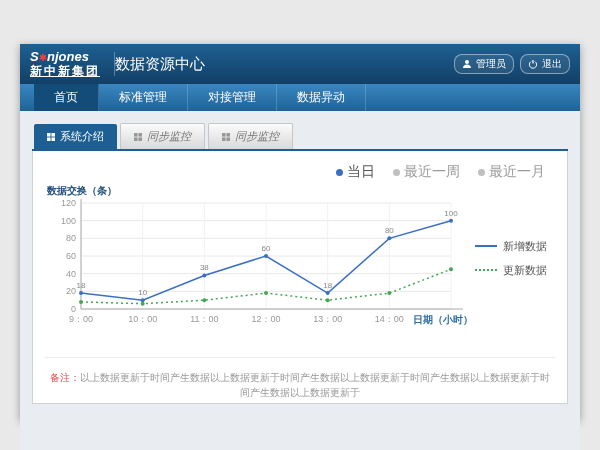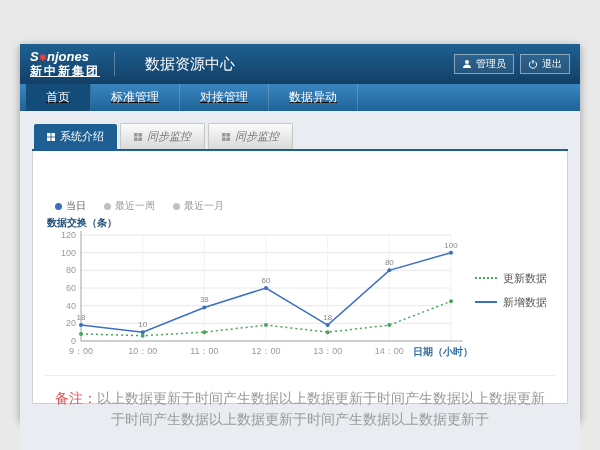--- a/index.html
+++ b/index.html
@@ -8,63 +8,63 @@
   .window { position:absolute; left:20px; top:44px; width:560px; height:376px;
     background:#0f172a; box-shadow:0 2px 8px rgba(0,0,0,.35); }
 
   
   .header { height:40px; background:linear-gradient(#1e6092,#123f66);
     display:flex; align-items:center; padding:0 10px; color:#fff; }
   .logo { line-height:1.1; margin-right:14px; }
   .logo-top { font-size:13px; font-weight:bold; font-style:italic; }
   .logo-top .star { color:#e8453c; font-style:normal; font-size:10px; }
   .logo-sub { font-size:12px; font-weight:bold; letter-spacing:2px;text-decoration:underline; }
-  .app-title { font-size:15px; padding-left:30px; height:24px; line-height:24px;
+  .app-title { font-size:15px; padding-left:0; height:24px; line-height:24px;
     border-left:1px solid rgba(255,255,255,.3); }
   .user-actions { margin-left:auto; display:flex; gap:6px; }
-  .ubtn { font-size:10px; border:1px solid rgba(255,255,255,.45); border-radius:0;
+  .ubtn { font-size:10px; border:1px solid rgba(255,255,255,.45); border-radius:8px;
     padding:2px 7px; display:flex; align-items:center; gap:4px; cursor:pointer;
     background:rgba(255,255,255,.08); }
   .ubtn svg { display:block; }
 
   
   .navbar { height:27px; background:linear-gradient(#3a86c0,#1e6398);
-    display:flex; align-items:center; padding-left:6px;text-decoration:underline; }
+    display:flex; align-items:center; padding-left:14px; }
   .nav-item { color:#fff; font-size:12px; padding:0 20px; line-height:27px;
     border-right:1px solid rgba(255,255,255,.18); cursor:pointer; }
   .nav-item.active { background:#134c79; }
 
   
   .content { background:#e9edf1; height:349px; padding:12px 12px 0; }
   .tabs { display:flex; border-bottom:2px solid #1d5f92; padding-left:2px; align-items:flex-end; }
   .tab { font-size:11px; padding:5px 13px; margin-right:3px; cursor:pointer;
     display:flex; align-items:center; gap:5px; border-radius:2px 2px 0 0; }
   .tab.active { background:#1d5f92; color:#fff; }
   .tab.inactive { background:linear-gradient(#fbfbfb,#d9d9d9); color:#777;
     border:1px solid #c6c6c6; border-bottom:none;font-style:italic; }
   .tab svg { display:block; }
 
   .card { background:#fff; border:1px solid #d2d2d2; border-top:none;
     height:253px; padding:10px 12px 0; }
 
-  .chart-header { display:flex; justify-content:flex-start; gap:18px;
-    padding:2px 10px 2px; font-size:10px;margin-top:36px; }
+  .chart-header { display:flex; justify-content:flex-end; gap:18px;
+    padding:2px 10px 2px; font-size:14px; }
   .filter { display:flex; align-items:center; gap:4px; color:#9b9b9b; cursor:pointer; }
   .filter .dot { width:7px; height:7px; border-radius:50%; background:#c0c0c0; }
   .filter.active { color:#555; }
   .filter.active .dot { background:#3a6fc4; }
 
   .chart-row { display:flex; align-items:center; }
   .chart-row svg { flex:0 0 auto; }
   .legend { width:88px; font-size:11px; color:#555; }
   .legend-item { display:flex; align-items:center; gap:6px; margin:9px 0; }
   .legend-sample { width:22px; height:0; border-top:2px solid #888; }
 
-  .note { margin-top:10px; border-top:1px solid #ededed; padding:12px 4px 0;
-    font-size:14px; color:#9a9a9a; text-align:center; line-height:1.5; }
+  .note { margin-top:24px; border-top:1px solid #ededed; padding:12px 4px 0;
+    font-size:10px; color:#9a9a9a; text-align:center; line-height:1.5; }
   .note .prefix { color:#e05050; }
 </style>
 </head>
 <body>
 
 <div class="window">
 
   <div class="header">
     <div class="logo">
       <div class="logo-top"><span>S</span><span class="star">✱</span><span>njones</span></div>
@@ -205,27 +205,27 @@
             <circle cx="159.33333333333331" cy="117.16666666666667" r="2" fill="#45a756"></circle>
             <circle cx="221" cy="110.1" r="2" fill="#45a756"></circle>
             <circle cx="282.66666666666663" cy="117.16666666666667" r="2" fill="#45a756"></circle>
             <circle cx="344.3333333333333" cy="110.1" r="2" fill="#45a756"></circle>
             <circle cx="406" cy="86.25" r="2" fill="#45a756"></circle>
             <text x="2" y="11" fill="#1f4e79" font-size="10" font-weight="bold">数据交换（条）</text>
             <text x="428" y="140" text-anchor="end" fill="#2e6da4" font-size="10" font-weight="bold">日期（小时）</text>
           </svg>
         <div class="legend">
           <div class="legend-item">
+            <span class="legend-sample" style="border-top-color: rgb(58, 111, 196); border-top-style: solid;"></span>
+            <span>新增数据</span>
+          </div>
+          <div class="legend-item">
             <span class="legend-sample" style="border-top-color: rgb(69, 167, 86); border-top-style: dotted;"></span>
             <span>更新数据</span>
           </div>
-          <div class="legend-item">
-            <span class="legend-sample" style="border-top-color: rgb(58, 111, 196); border-top-style: solid;"></span>
-            <span>新增数据</span>
-          </div>
         </div>
       </div>
 
       <div class="note">
         <span class="prefix">备注：</span><span>以上数据更新于时间产生数据以上数据更新于时间产生数据以上数据更新于时间产生数据以上数据更新于时间产生数据以上数据更新于</span>
       </div>
     </div>
   </div>
 </div>
 

